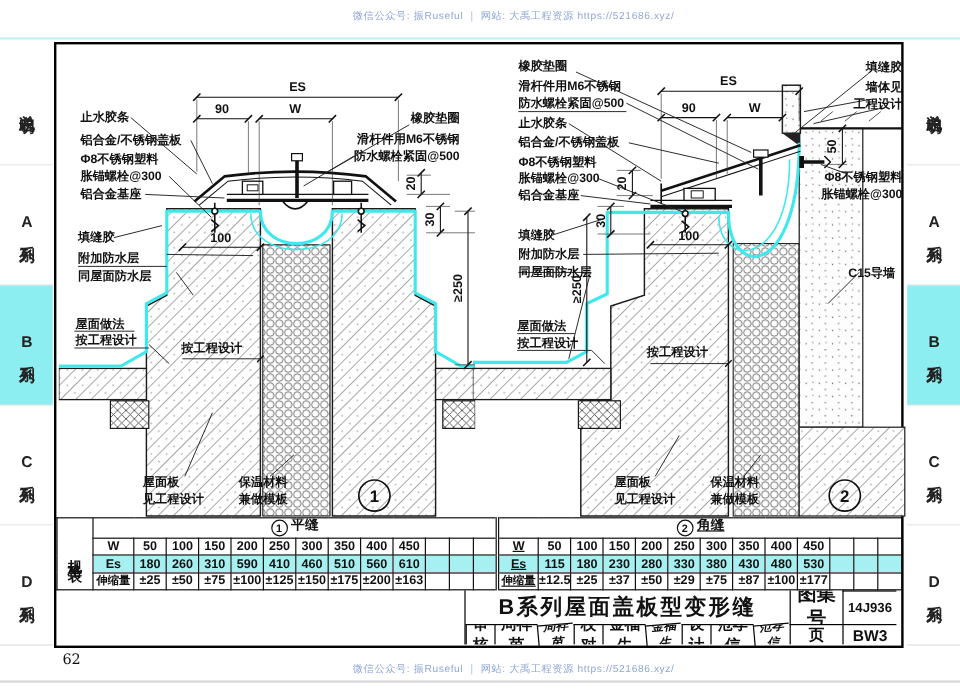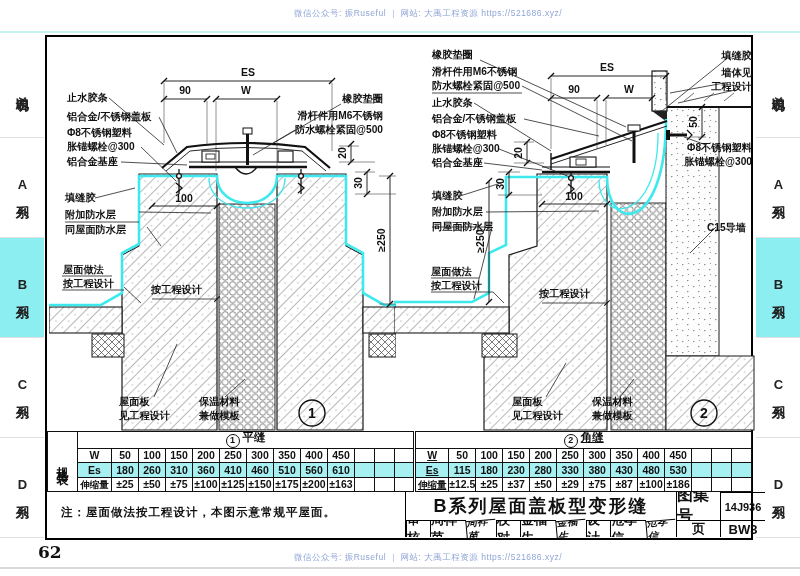--- a/index.html
+++ b/index.html
@@ -28,29 +28,29 @@
   table.spec td,table.spec th{border:1px solid #111;font-size:10.5px;font-weight:600;text-align:center;padding:0;line-height:1;overflow:hidden;white-space:nowrap;}
   table.spec th.ghead{font-size:11.5px;height:16px;}
   table.spec .corner{writing-mode:vertical-rl;text-orientation:upright;font-size:12px;font-weight:bold;letter-spacing:3px;}
   table.spec tr.es-row td,table.spec tr.es-row th{background:#a7f0f2;}
   table.spec .rl{font-size:10.5px;}
   table.spec .grp2-start{border-left:3px double #111;text-decoration:underline;}
   .circ{display:inline-flex;align-items:center;justify-content:center;width:12px;height:12px;border:1px solid #111;border-radius:50%;font-size:9px;font-weight:bold;margin-right:3px;vertical-align:-2px;}
   
   .strip{position:absolute;left:0;top:455px;width:703px;height:45px;}
   .note{position:absolute;left:14px;top:13px;font-size:11.5px;font-weight:bold;letter-spacing:1px;}
-  .tblock{position:absolute;left:358px;top:0;width:336px;height:45px;border-left:1.5px solid #000;display:grid;grid-template-columns:24px 36px 30px 24px 36px 30px 24px 36px 30px 44px 45px;grid-template-rows:28px 17px;box-sizing:border-box;}
+  .tblock{position:absolute;left:340px;top:0;width:336px;height:45px;border-left:1.5px solid #000;display:grid;grid-template-columns:24px 36px 30px 24px 36px 30px 24px 36px 30px 44px 45px;grid-template-rows:28px 17px;box-sizing:border-box;text-align:center;}
   .tblock>div{border-left:1px solid #000;border-top:1px solid #000;display:flex;align-items:center;justify-content:center;box-sizing:border-box;overflow:hidden;}
   .tb-title{grid-column:1/10;grid-row:1;font-size:18px;font-weight:bold;letter-spacing:2px;border-left:none!important;border-top:none!important;}
   .tb-al{grid-column:10;grid-row:1;font-size:16px;font-weight:bold;border-top:none!important;}
   .tb-av{grid-column:11;grid-row:1;font-size:11px;font-weight:bold;}
   .tb-s{font-size:13px;font-weight:600;}
   .tb-s:first-child{border-left:none;}
   .sig{font-family:"DejaVu Serif",serif;font-style:italic;transform:rotate(-5deg);font-size:10.5px;}
-  .pageno{position:absolute;left:38px;top:542px;font-family:"DejaVu Serif",serif;font-size:17px;font-weight:bold;}
+  .pageno{position:absolute;left:52px;top:542px;font-family:"DejaVu Serif",serif;font-size:12px;font-weight:normal;}
 </style>
 </head>
 <body>
 
 <div class="wm top">微信公众号: 振Ruseful ｜ 网站: 大禹工程资源 https://521686.xyz/</div>
 <div class="edge-line top"></div>
 <div class="edge-line bot"></div>
 
 <aside class="side left">
   <div class="tab">
@@ -385,21 +385,21 @@
           <td>450</td>
           <td></td>
           <td></td>
           <td></td>
     </tr>
     <tr class="es-row">
       <th class="rl">Es</th>
       <td>180</td>
           <td>260</td>
           <td>310</td>
-          <td>360</td>
+          <td>590</td>
           <td>410</td>
           <td>460</td>
           <td>510</td>
           <td>560</td>
           <td>610</td>
           <td></td>
           <td></td>
           <td></td>
       <th class="rl grp2-start">Es</th>
       <td>115</td>
@@ -431,30 +431,29 @@
           <td></td>
       <th class="rl grp2-start" style="font-size:9.5px">伸缩量</th>
       <td>±12.5</td>
           <td>±25</td>
           <td>±37</td>
           <td>±50</td>
           <td>±29</td>
           <td>±75</td>
           <td>±87</td>
           <td>±100</td>
-          <td>±186</td>
+          <td>±177</td>
           <td></td>
           <td></td>
           <td></td>
     </tr>
   </tbody>
     </table>
 
   <div class="strip">
-    <div class="note">注：屋面做法按工程设计，本图示意常规平屋面。</div>
     <div class="tblock">
       <div class="tb-title">B系列屋面盖板型变形缝</div>
       <div class="tb-al">图集号</div>
       <div class="tb-av">14J936</div>
       <div class="tb-s">审核</div>
       <div class="tb-s">周祥茵</div>
       <div class="tb-s sig">周祥茵</div>
       <div class="tb-s">校对</div>
       <div class="tb-s">金福生</div>
       <div class="tb-s sig">金福生</div>

